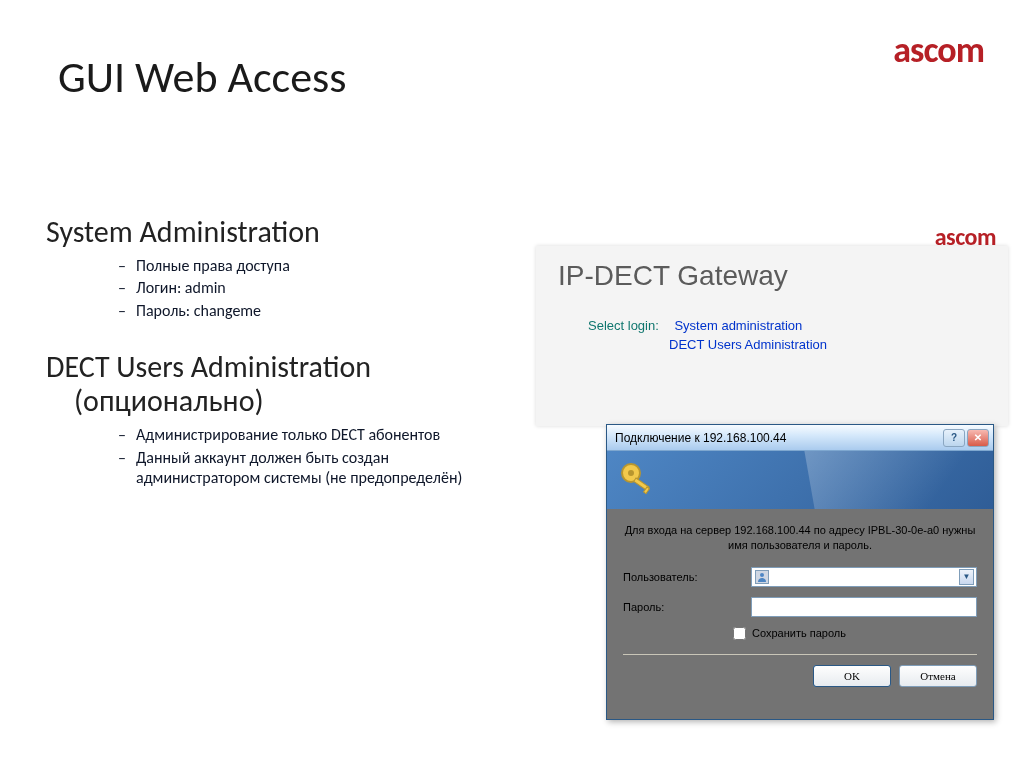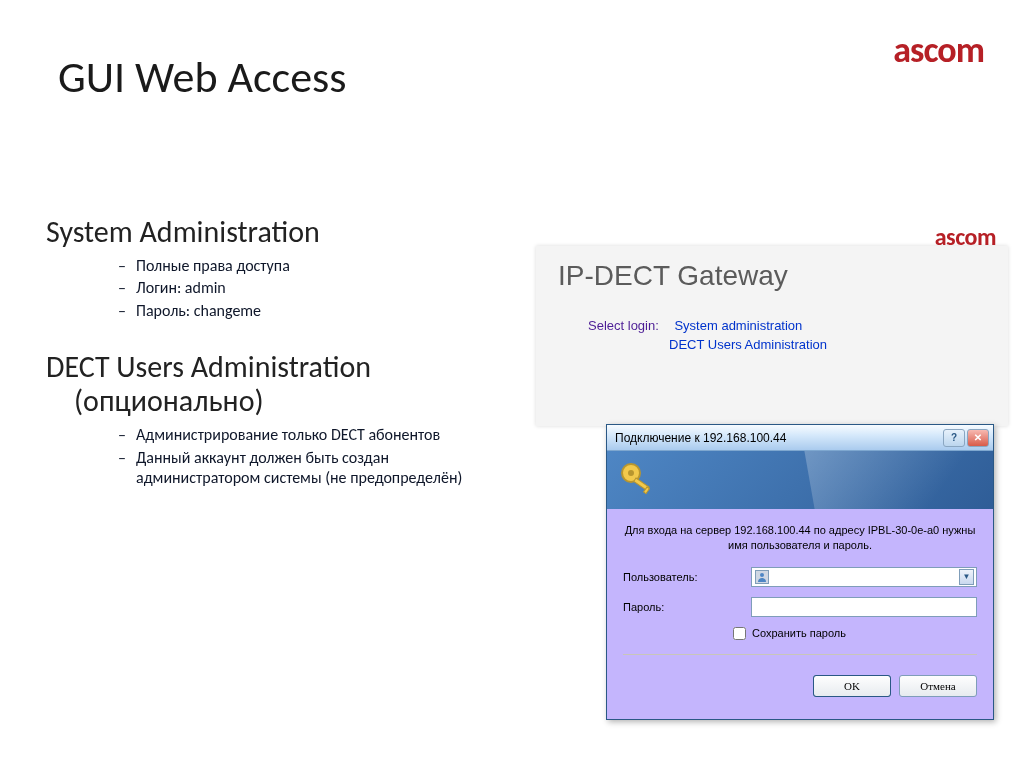--- a/index.html
+++ b/index.html
@@ -92,21 +92,21 @@
     font-family: Arial, sans-serif;
     font-size: 28px;
     color: #5b5b5b;
     margin: 14px 0 26px 22px;
   }
   .select-row {
     font-family: Arial, sans-serif;
     font-size: 13px;
     margin-left: 52px;
   }
-  .select-label { color: #4c1d95; }
+  .select-label { color: #0f766e; }
   .select-link  {
     color: #0033cc;
     text-decoration: none;
     margin-left: 12px;
     cursor: pointer;
   }
   .select-link2 {
     display: block;
     color: #0033cc;
     margin-left: 133px;
@@ -117,21 +117,21 @@
     cursor: pointer;
   }
 
   
   .win-dialog {
     position: absolute;
     left: 606px;
     top: 424px;
     width: 388px;
     height: 296px;
-    background: #c4b5fd;
+    background: #737373;
     border: 1px solid #2a5885;
     font-family: Tahoma, Arial, sans-serif;
     font-size: 11px;
     color: #000;
     box-shadow: 2px 2px 6px rgba(0,0,0,0.3);
   }
   .win-titlebar {
     height: 26px;
     background: linear-gradient(#f7fbff 0%, #d6e9fb 40%, #aacbee 100%);
     border-bottom: 1px solid #7ea7cf;
@@ -200,21 +200,21 @@
     font-size:8px; color:#2a5885;
   }
 
   .check-row {
     display:flex; align-items:center; margin: 4px 0 14px 110px;
   }
   .check-row input { margin:0 6px 0 0; }
 
   .btn-row {
     display:flex; justify-content:flex-end; gap:8px;
-    border-top:1px solid #c9c6b8; padding-top:20px;
+    border-top:1px solid #c9c6b8; padding-top:10px;
   }
   .win-btn {
     min-width:78px; height:22px;
     border:1px solid #7f9db9; border-radius:3px;
     background: linear-gradient(#fefefe,#e7ebef);
     font-family: Tahoma; font-size:11px;
     cursor:pointer;
   }
   .win-btn.default { outline:1px solid #2a5885; outline-offset:-1px; }
 </style>

